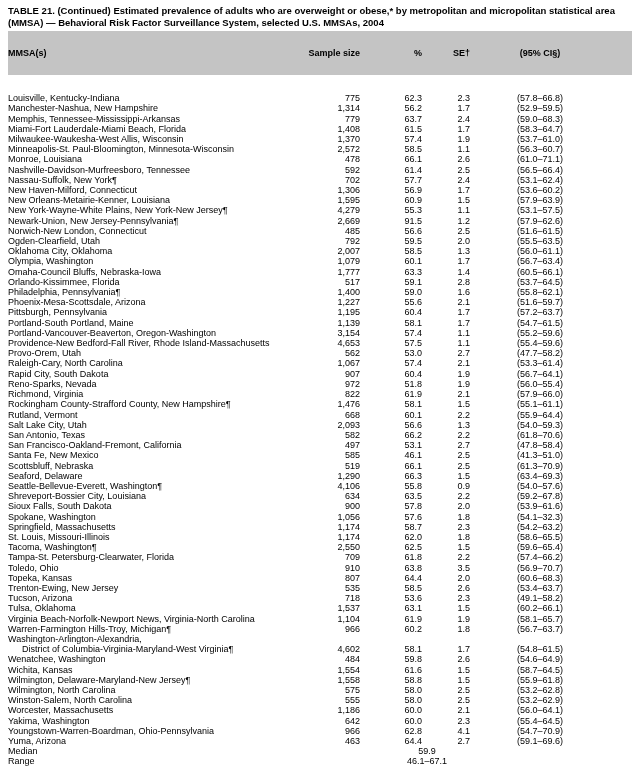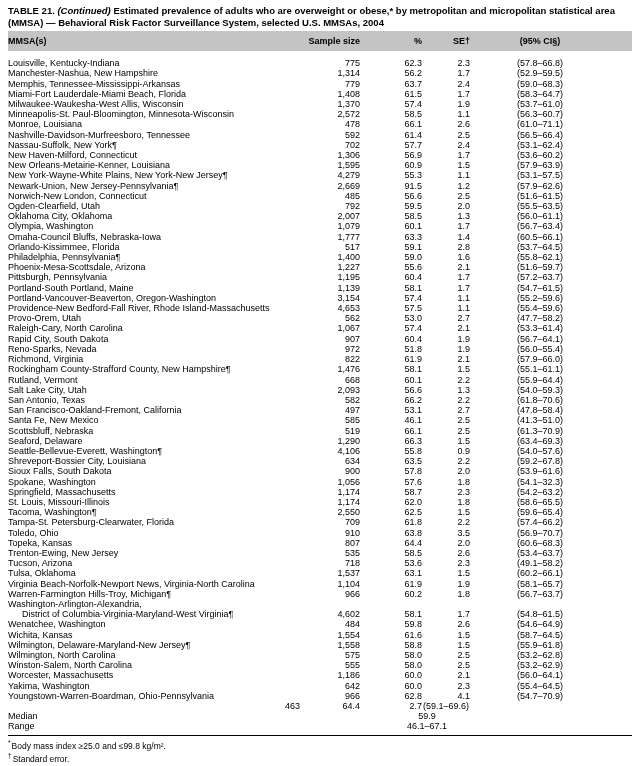--- a/index.html
+++ b/index.html
@@ -6,29 +6,29 @@
   body {
     width: 640px; height: 766px; overflow: hidden;
     background: #ffffff; color: #000000;
     font-family: "Liberation Sans", sans-serif;
   }
   .page { padding: 5px 8px 0 8px; }
   .title {
     font-size: 9.5px; font-weight: bold; line-height: 11.5px;
     margin-bottom: 3px;
   }
-  .title .i { font-style: italic; }
+  .title .i { }
   .grid-row {
     display: grid;
     grid-template-columns: minmax(0,1fr) 60px 62px 48px 140px 22px;
     font-size: 9px; line-height: 10.2px;
   }
   .header {
     background: #c4c4c4; font-weight: bold;
-    padding: 5px 0; margin-bottom: 7px;
+    padding: 17px 0; margin-bottom: 18px;
   }
   .c-name { text-align: left; white-space: nowrap; }
   .c-name.indent { padding-left: 14px; }
   .c-sample, .c-pct, .c-se { text-align: right; white-space: nowrap; }
   .c-ci { text-align: center; white-space: nowrap; }
   .c-sum { grid-column: 3 / 5; text-align: center; padding-left: 24px; white-space: nowrap; }
   .footnotes {
     margin-top: 3px; border-top: 1px solid #000;
     padding-top: 2px; font-size: 8.5px; line-height: 10.5px;
   }
@@ -549,20 +549,21 @@
     </div>
       <div class="grid-row">
       <div class="c-name">Youngstown-Warren-Boardman, Ohio-Pennsylvania</div>
       <div class="c-sample">966</div>
       <div class="c-pct">62.8</div>
       <div class="c-se">4.1</div>
       <div class="c-ci">(54.7–70.9)</div>
       <div class="c-spacer"></div>
     </div>
       <div class="grid-row">
+      <div class="c-name">Yuma, Arizona</div>
       <div class="c-sample">463</div>
       <div class="c-pct">64.4</div>
       <div class="c-se">2.7</div>
       <div class="c-ci">(59.1–69.6)</div>
       <div class="c-spacer"></div>
     </div>
       <div class="grid-row">
       <div class="c-name">Median</div>
       <div class="c-sample"></div>
       <div class="c-sum">59.9</div>

